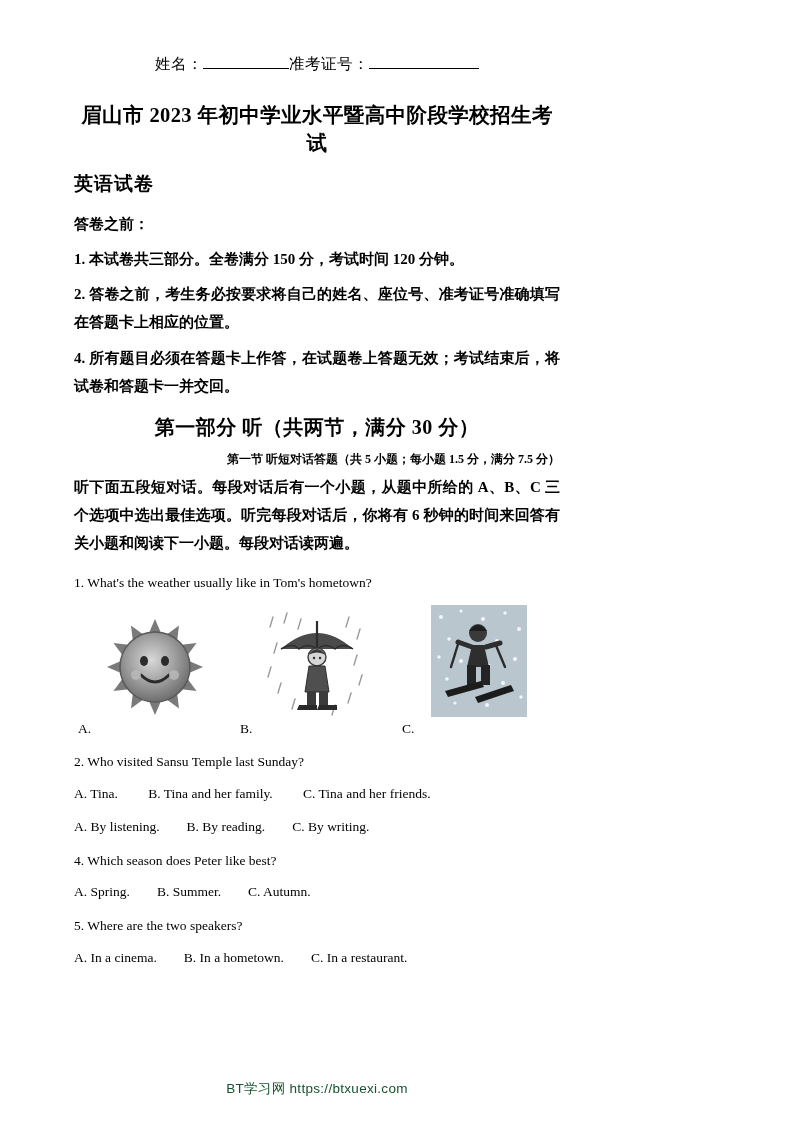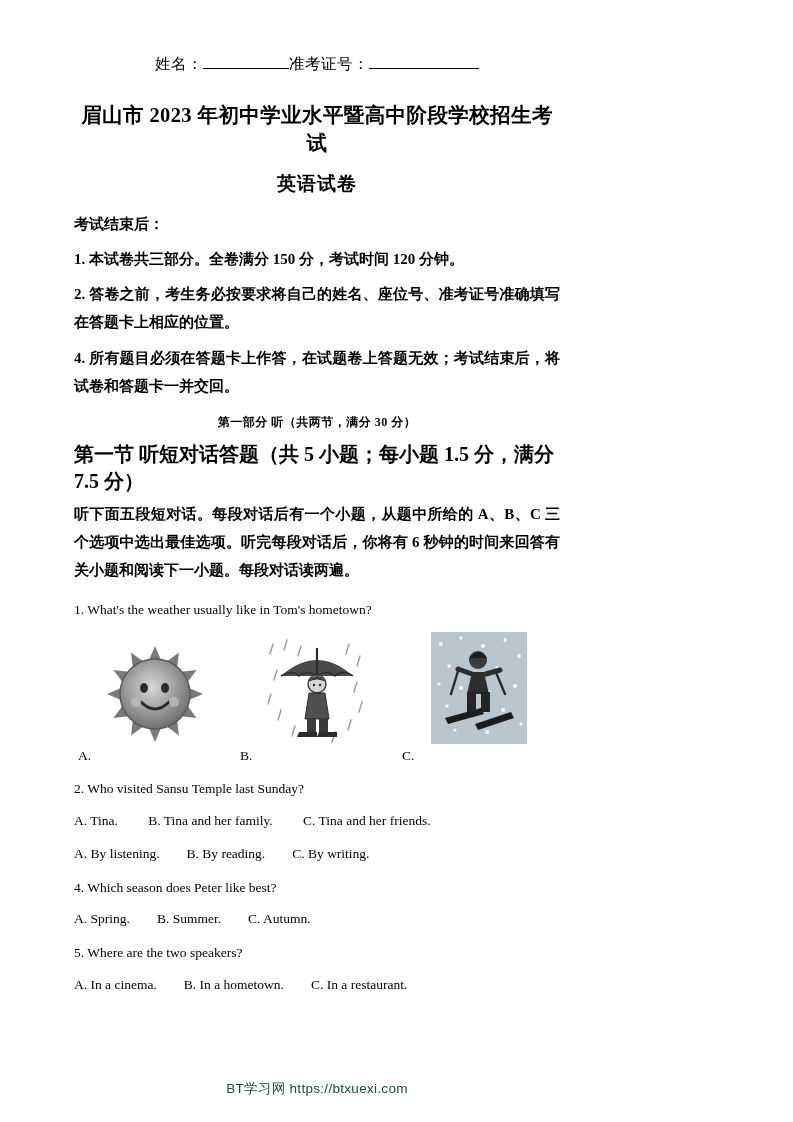--- a/index.html
+++ b/index.html
@@ -42,21 +42,20 @@
 
   
   .main-title {
     text-align: center;
     font-size: 20.5px;
     font-weight: bold;
     letter-spacing: 0.4px;
     margin: 0 0 14px 0;
   }
   .sub-title {
-    text-align: center;
     font-size: 19px;
     font-weight: bold;
     letter-spacing: 1px;
     margin: 0 0 18px 0;
     font-family: Liberation Mono, monospace;
   }
 
   
   .notice-head {
     font-size: 15px;
@@ -67,29 +66,30 @@
     font-size: 15px;
     font-weight: bold;
     line-height: 1.85;
     margin: 0 0 8px 0;
     text-align: justify;
   }
 
   
   .part-title {
     text-align: center;
-    font-size: 12px;
+    font-size: 20px;
     font-weight: bold;
     margin: 14px 0 10px 0;
     letter-spacing: 0.5px;
   }
   .section-title {
-    font-size: 20px;
+    font-size: 12px;
     font-weight: bold;
     margin: 0 0 6px 0;
+    text-align: right;
   }
   .section-desc {
     font-size: 15px;
     font-weight: bold;
     line-height: 1.85;
     margin: 0 0 14px 0;
     text-align: justify;
   }
 
   
@@ -159,21 +159,21 @@
 
 <div class="page">
 
   <div class="id-line">
     <span>姓名：</span><span class="blank blank-short"></span><span>准考证号：</span><span class="blank blank-long"></span>
   </div>
 
   <div class="main-title">眉山市 2023 年初中学业水平暨高中阶段学校招生考试</div>
   <div class="sub-title">英语试卷</div>
 
-  <div class="notice-head">考试结束后：</div>
+  <div class="notice-head">答卷之前：</div>
   <div class="notice-item">1. 本试卷共三部分。全卷满分 150 分，考试时间 120 分钟。</div>
   <div class="notice-item">2. 答卷之前，考生务必按要求将自己的姓名、座位号、准考证号准确填写在答题卡上相应的位置。</div>
   <div class="notice-item">4. 所有题目必须在答题卡上作答，在试题卷上答题无效；考试结束后，将试卷和答题卡一并交回。</div>
 
   <div class="part-title">第一部分  听（共两节，满分 30 分）</div>
   <div class="section-title">第一节  听短对话答题（共 5 小题；每小题 1.5 分，满分 7.5 分）</div>
   <div class="section-desc">听下面五段短对话。每段对话后有一个小题，从题中所给的 A、B、C 三个选项中选出最佳选项。听完每段对话后，你将有 6 秒钟的时间来回答有关小题和阅读下一小题。每段对话读两遍。</div>
 
   <div class="question">1. What's the weather usually like in Tom's hometown?</div>
 

